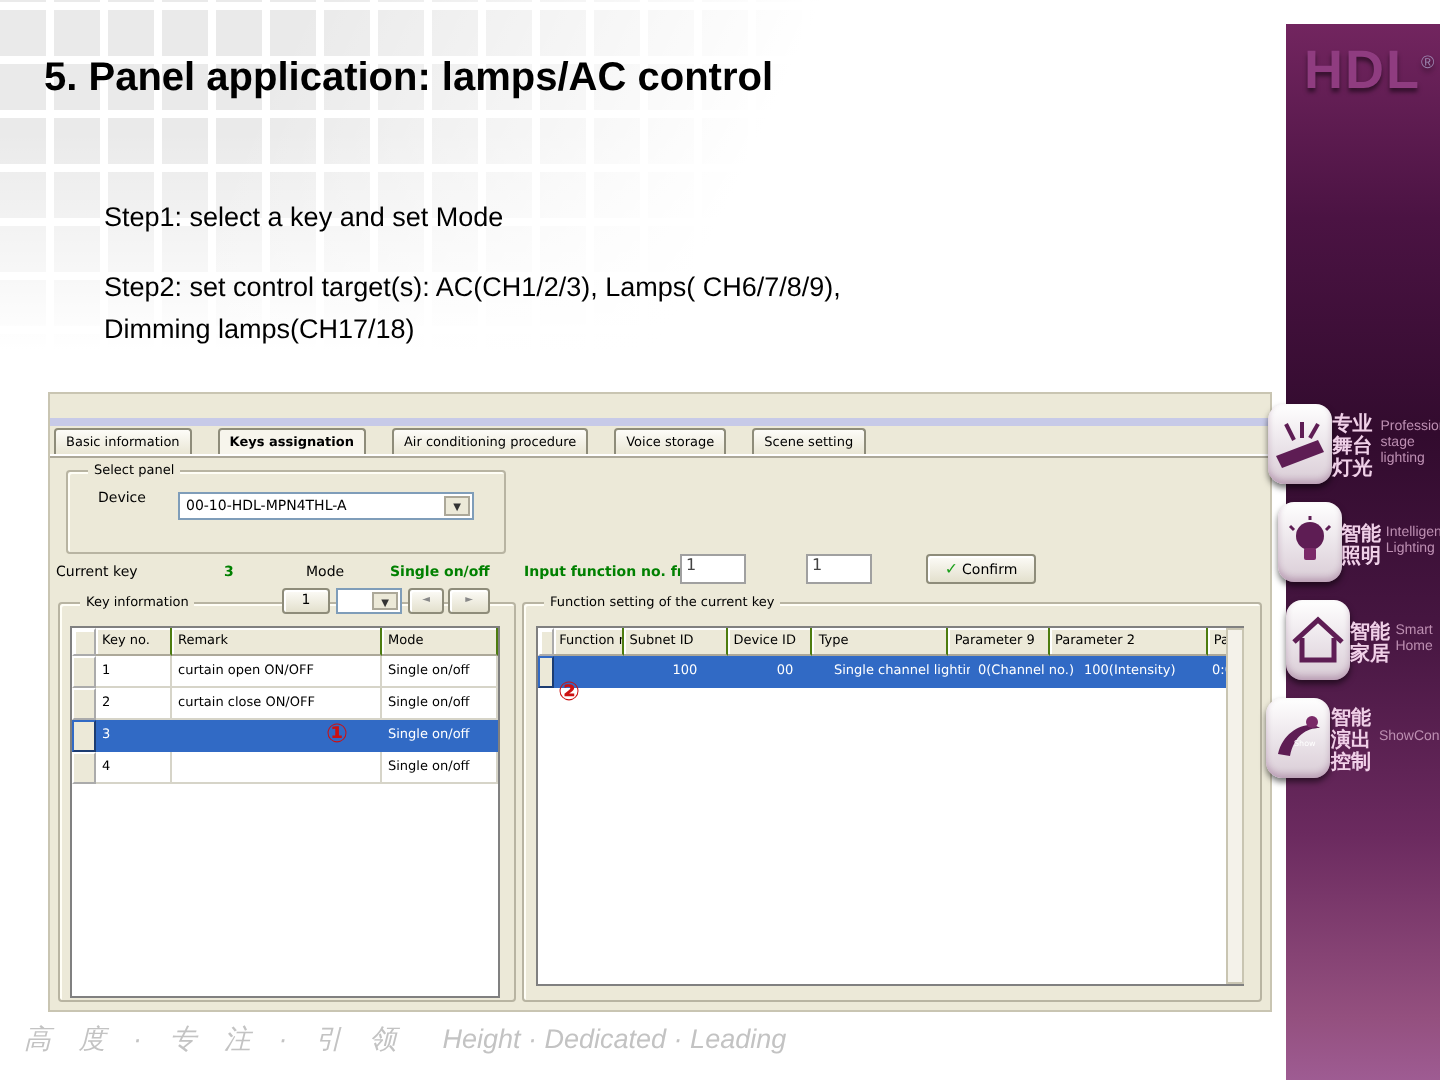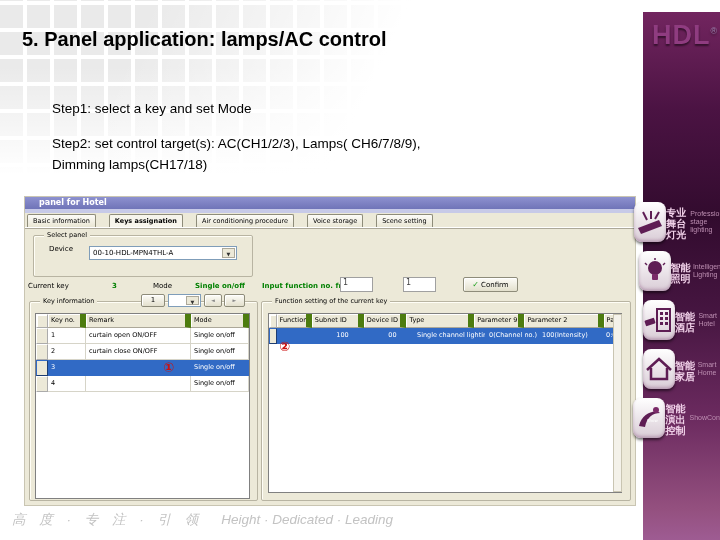--- a/index.html
+++ b/index.html
@@ -49,21 +49,21 @@
        border-radius:2px;text-align:center;box-shadow:inset 1px 1px 0 #fff;box-sizing:border-box;}
   .btn.confirm{width:55px;height:15px;line-height:13px;font-size:7px;}
   .check{color:#1ca01c;font-weight:bold;margin-right:2px;font-size:8px;}
   .mini{font-size:5px;color:#888;line-height:11px;}
 
   .grid{position:absolute;background:#fff;border:1px solid #808080;box-sizing:border-box;}
   .trow{display:flex;height:16px;line-height:15px;}
   .thead{height:14px;line-height:13px;}
   .c{box-sizing:border-box;border-right:1px solid #d6d4c8;border-bottom:1px solid #d6d4c8;
      overflow:hidden;white-space:nowrap;padding-left:3px;font-size:6.5px;}
-  .thead .c{background:#ece9d8;border-right:6px solid #4d7c0f;border-bottom:1px solid #aca899;
+  .thead .c{background:#ece9d8;border-right:1px solid #4d7c0f;border-bottom:1px solid #aca899;
      box-shadow:inset 1px 1px 0 #fff;}
   .c.selcell{background:#ece9d8;border:1px outset #fff;padding:0;}
   .trow.selected .c{background:#316ac5;color:#fff;border-color:#316ac5;}
   .trow.selected .c.selcell{background:#ece9d8;color:#000;}
   .stamp{position:absolute;color:#cc1111;font-size:13px;font-weight:bold;z-index:5;}
   .scroll{position:absolute;width:9px;background:#f4f2ea;border:1px solid #c9c5b2;box-sizing:border-box;}
 
   
   .sidebar{position:absolute;left:643px;top:12px;width:77px;height:540px;
     background:linear-gradient(180deg,#72255f 0%,#4b1343 18%,#320b2e 38%,#451540 55%,#6b2a5f 75%,#94507f 92%,#a2609a 100%);}
@@ -83,23 +83,20 @@
 
 <div class="slide">
   <div class="tiles"></div>
 
   <div class="title">5. Panel application: lamps/AC control</div>
   <div class="step" style="top:101px;">Step1: select a key and set Mode</div>
   <div class="step" style="top:136px;">Step2: set control target(s): AC(CH1/2/3), Lamps( CH6/7/8/9),</div>
   <div class="step" style="top:157px;">Dimming lamps(CH17/18)</div>
 
   <div class="app">
-    <div class="titlebar">
-      <span>panel for Hotel</span>
-    </div>
     <div class="substrip"></div>
 
     <div class="tabstrip">
       <div class="tab">Basic information</div>
       <div class="tab active">Keys assignation</div>
       <div class="tab">Air conditioning procedure</div>
       <div class="tab">Voice storage</div>
       <div class="tab">Scene setting</div>
     </div>
     <div class="tabline"></div>
@@ -226,38 +223,20 @@
                 <line x1="16" y1="1" x2="16" y2="3"></line>
                 <line x1="6" y1="6" x2="8" y2="8"></line>
                 <line x1="26" y1="6" x2="24" y2="8"></line>
               </g>
           </svg>
         </div>
         <div class="zh">智能照明</div>
         <div class="en">Intelligent Lighting</div>
       </div>
 
-      <div class="sideitem">
-        <div class="tile">
-          <svg width="32" height="28" viewBox="0 0 32 28">
-            <rect x="14" y="3" width="13" height="22" fill="none" stroke="#5e1d54" stroke-width="2"></rect>
-            <g fill="#5e1d54">
-              <rect x="17" y="6" width="3" height="3"></rect>
-                <rect x="22" y="6" width="3" height="3"></rect>
-              <rect x="17" y="11" width="3" height="3"></rect>
-                <rect x="22" y="11" width="3" height="3"></rect>
-              <rect x="17" y="16" width="3" height="3"></rect>
-                <rect x="22" y="16" width="3" height="3"></rect>
-            </g>
-            <rect x="2" y="13" width="10" height="6" rx="1" fill="#5e1d54" transform="rotate(-18 7 16)"></rect>
-          </svg>
-        </div>
-        <div class="zh">智能酒店</div>
-        <div class="en">Smart Hotel</div>
-      </div>
 
       <div class="sideitem">
         <div class="tile">
           <svg width="32" height="28" viewBox="0 0 32 28">
             <path d="M4 15 L16 4 L28 15" fill="none" stroke="#5e1d54" stroke-width="2.5"></path>
             <path d="M8 13 L8 24 L24 24 L24 13" fill="none" stroke="#5e1d54" stroke-width="2.5"></path>
           </svg>
         </div>
         <div class="zh">智能家居</div>
         <div class="en">Smart Home</div>

